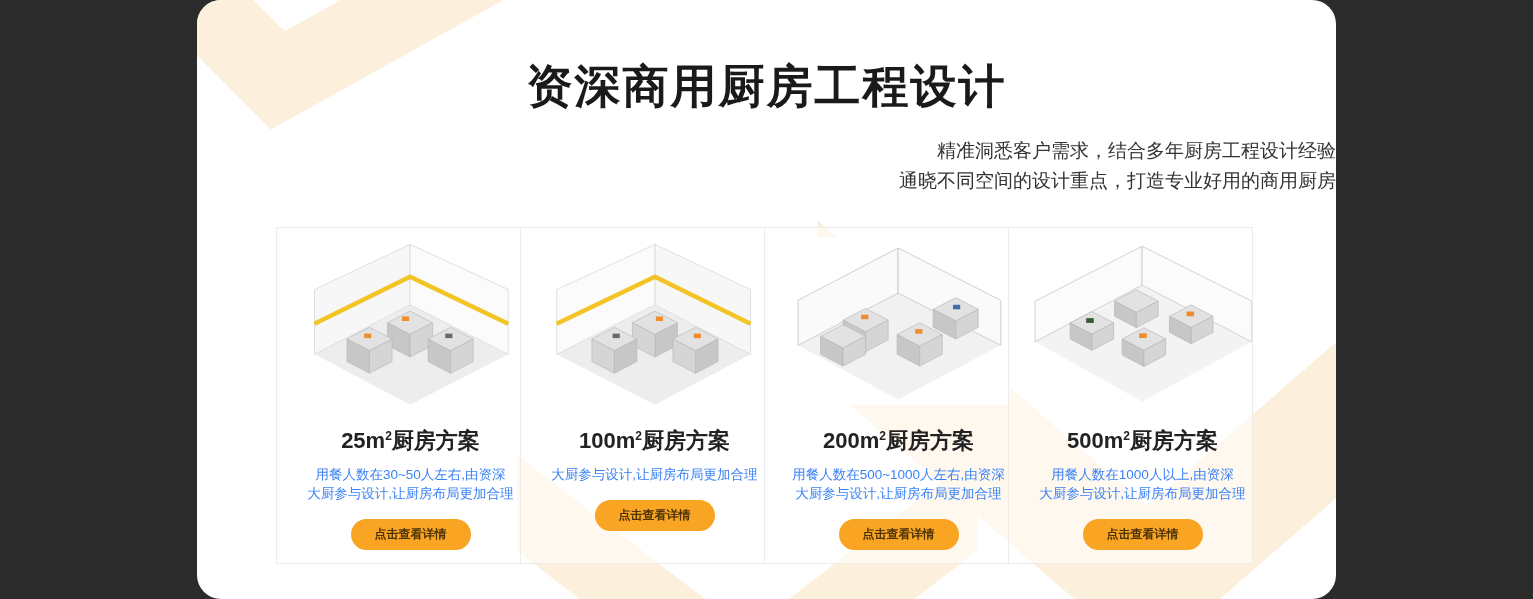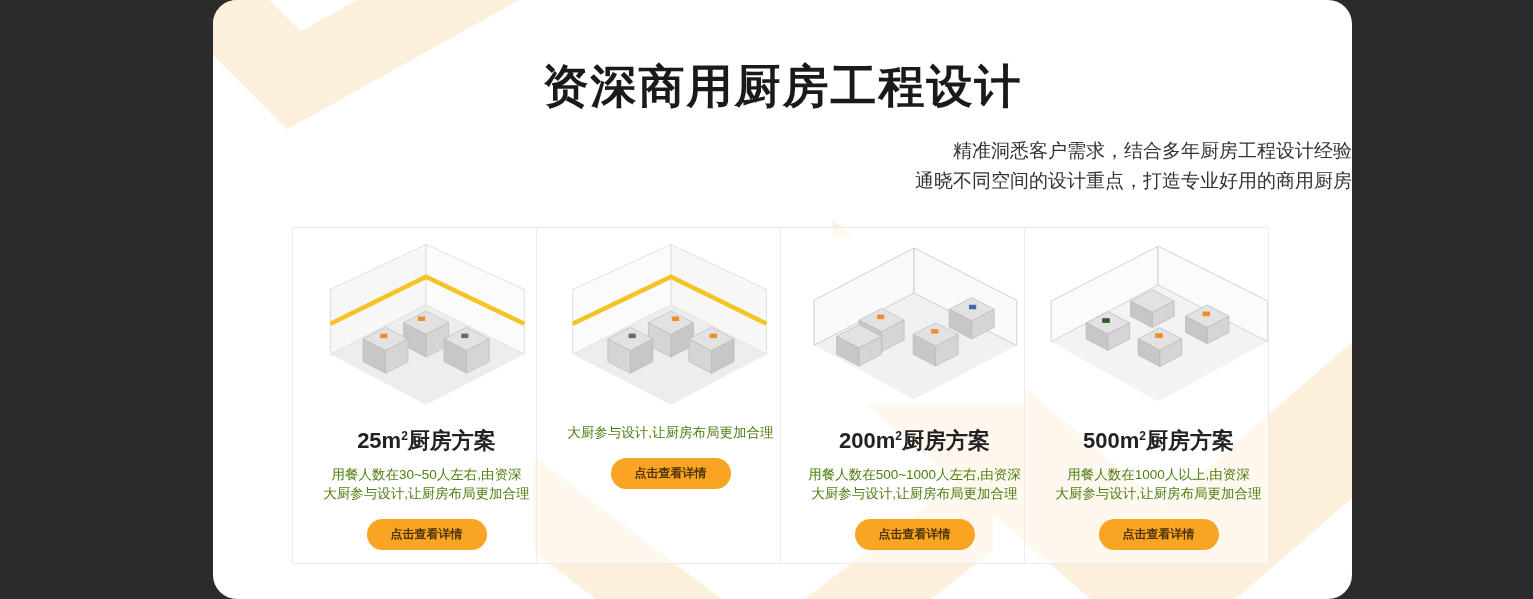--- a/index.html
+++ b/index.html
@@ -5,21 +5,21 @@
   * { box-sizing: border-box; margin: 0; padding: 0; }
   html, body {
     width: 1533px; height: 599px;
     background: #2b2b2b;
     font-family: "Liberation Sans", "DejaVu Sans", sans-serif;
     overflow: hidden;
     position: relative;
   }
   .panel {
     position: absolute;
-    left: 213px; top: 0;
+    left: 197px; top: 0;
     width: 1139px; height: 599px;
     background: #ffffff;
     border-radius: 24px;
     overflow: hidden;
   }
   
   .chevron {
     position: absolute;
     background: #fcefdb;
     clip-path: polygon(0% 0%, 50% 55%, 100% 0%, 100% 30%, 50% 85%, 0% 30%);
@@ -81,21 +81,21 @@
     font-size: 22px;
     font-weight: bold;
     color: #222222;
     text-align: center;
   }
   .card-title sup { font-size: 12px; }
 
   .card-desc {
     margin-top: 9px;
     font-size: 13.5px;
-    color: #4d7c0f;
+    color: #3b82f6;
     line-height: 19px;
     text-align: center;
   }
 
   .card-btn {
     margin-top: 16px;
     border: none;
     background: #f9a422;
     color: #4d3305;
     font-family: inherit;
@@ -173,20 +173,23 @@
               <polygon points="51,113 51,138 76,151 76,126" fill="#c7c7c7"></polygon>
               <polygon points="101,113 101,138 76,151 76,126" fill="#d5d5d5"></polygon>
               <polygon points="141,113 166,100 191,113 166,126" fill="#e2e2e2"></polygon>
               <polygon points="141,113 141,138 166,151 166,126" fill="#c7c7c7"></polygon>
               <polygon points="191,113 191,138 166,151 166,126" fill="#d5d5d5"></polygon>
             </g>
             <rect x="112" y="88" width="8" height="5" fill="#f08c2e"></rect>
             <rect x="70" y="107" width="8" height="5" fill="#f08c2e"></rect>
             <rect x="160" y="107" width="8" height="5" fill="#6a6a6a"></rect>
           </svg>
+        </div>
+        <div class="card-title">
+          <span>100m</span><sup>2</sup><span>厨房方案</span>
         </div>
         <div class="card-desc">
           <div>大厨参与设计,让厨房布局更加合理</div>
         </div>
         <button class="card-btn">点击查看详情</button>
       </div>
 
       <div class="card">
         <div class="card-img">
           <svg width="243" height="186" viewBox="0 0 243 186">

